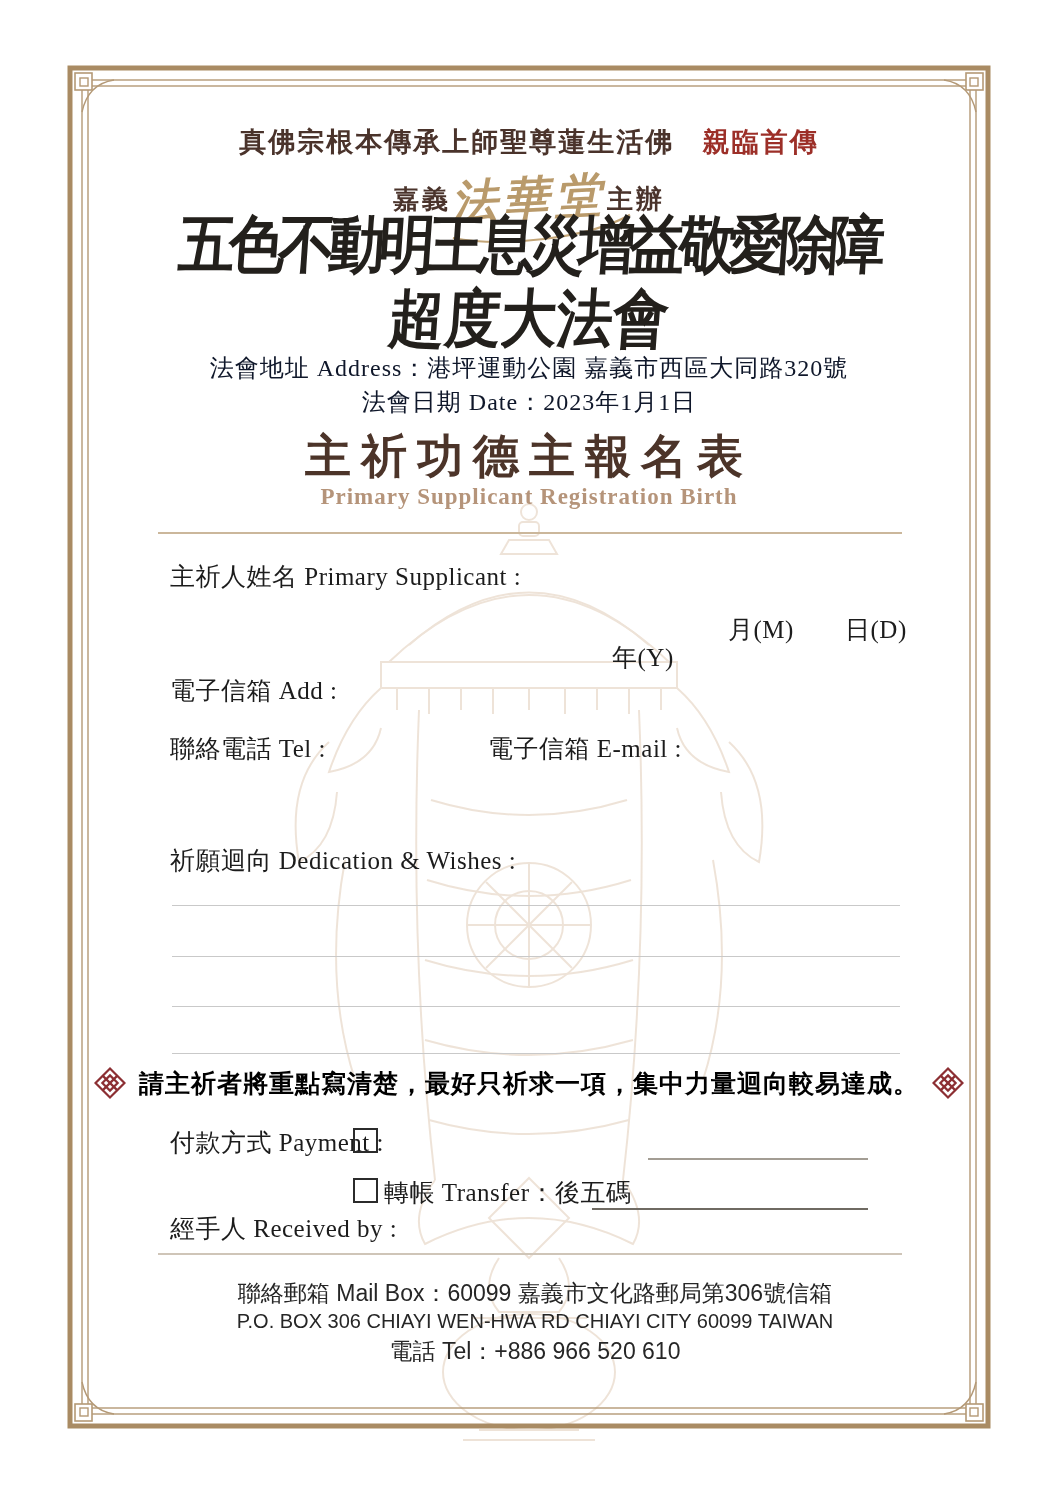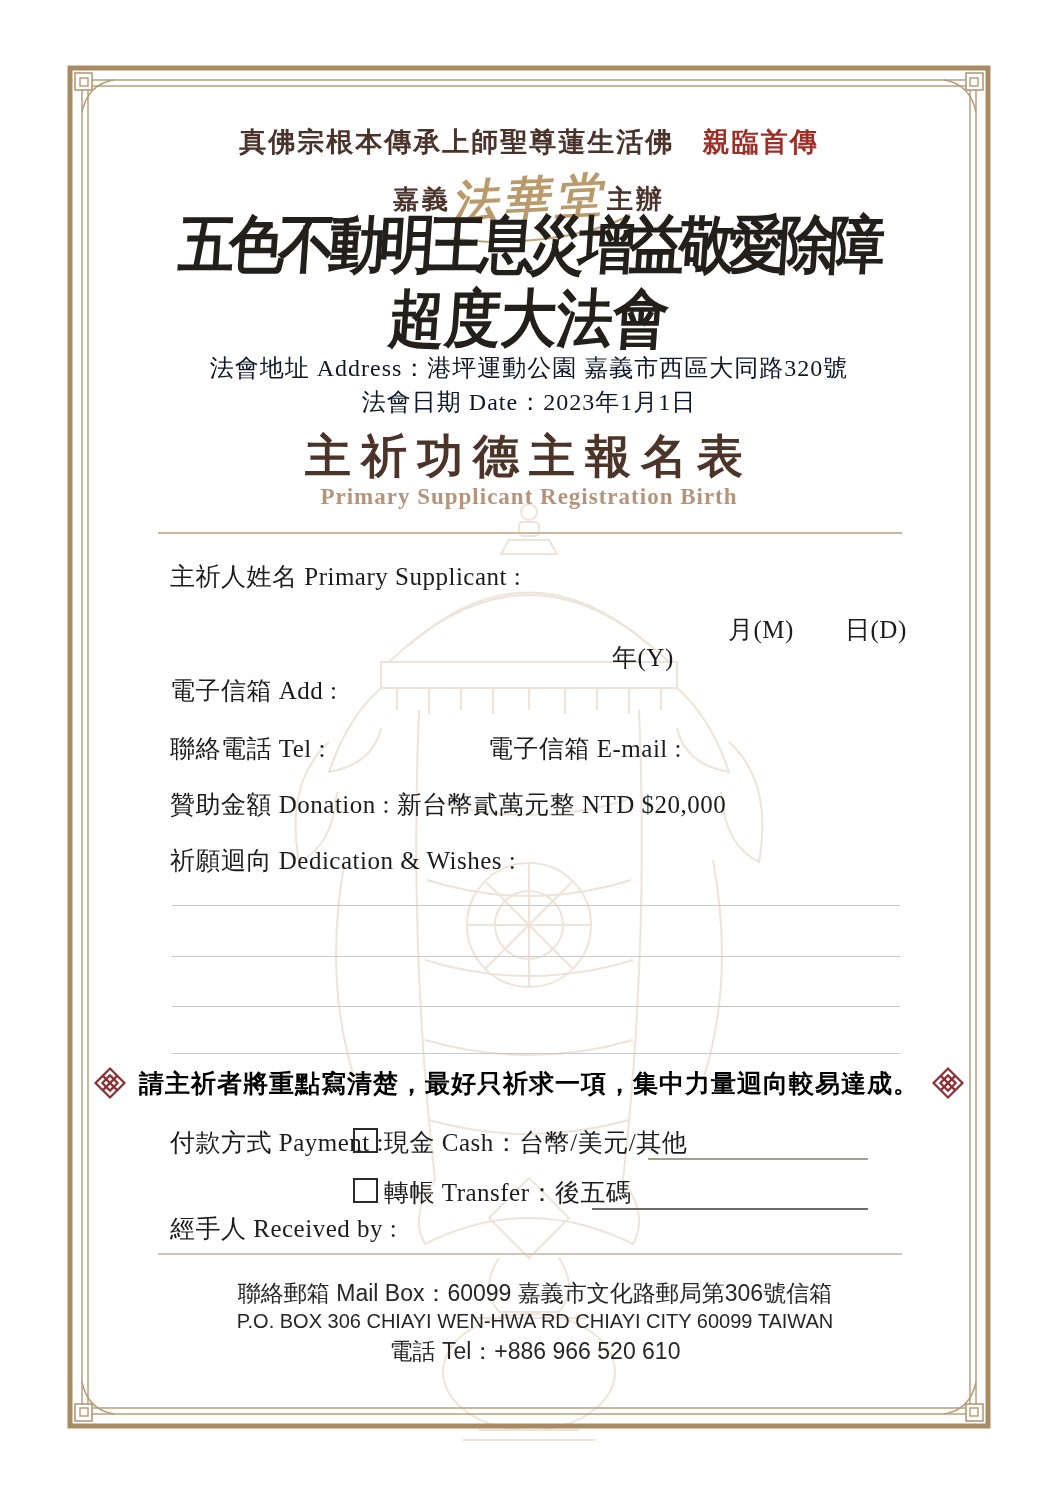--- a/index.html
+++ b/index.html
@@ -138,21 +138,20 @@
 
   <div class="frow" style="left:612px;top:641px;">年(Y)</div>
   <div class="frow" style="left:728px;top:613px;">月(M)</div>
   <div class="frow" style="left:845px;top:613px;">日(D)</div>
 
   <div class="frow" style="left:170px;top:674px;">電子信箱 Add :</div>
 
   <div class="frow" style="left:170px;top:732px;">聯絡電話 Tel :</div>
   <div class="frow" style="left:488px;top:732px;">電子信箱 E-mail :</div>
 
-  <div class="frow" style="left:170px;top:788px;">贊助金額 Donation : 新台幣貳萬元整 NTD $20,000</div>
 
   <div class="frow" style="left:170px;top:844px;">祈願迴向 Dedication &amp; Wishes :</div>
 
   <div class="wline" style="top:905px;"></div>
   <div class="wline" style="top:956px;"></div>
   <div class="wline" style="top:1006px;"></div>
   <div class="wline" style="top:1053px;"></div>
 
   <div class="abs ctr notice">
     <svg width="34" height="34" viewBox="0 0 40 40" fill="none" stroke="#8c2f33" stroke-width="2.6">
@@ -163,21 +162,20 @@
     <span class="ntxt">請主祈者將重點寫清楚，最好只祈求一項，集中力量迴向較易達成。</span>
     <svg width="34" height="34" viewBox="0 0 40 40" fill="none" stroke="#8c2f33" stroke-width="2.6">
       <path d="M20 3 L37 20 L20 37 L3 20 Z"></path>
       <path d="M20 11 L29 20 L20 29 L11 20 Z"></path>
       <path d="M11 11 L29 29 M29 11 L11 29"></path>
     </svg>
   </div>
 
   <div class="frow" style="left:170px;top:1126px;">付款方式 Payment :</div>
   <span class="chk" style="left:353px;top:1128px;"></span>
-  <div class="frow" style="left:384px;top:1126px;">現金 Cash：台幣/美元/其他</div>
   <div class="uline u1"></div>
 
   <span class="chk" style="left:353px;top:1178px;"></span>
   <div class="frow" style="left:384px;top:1176px;">轉帳 Transfer：後五碼</div>
   <div class="uline u2"></div>
 
   <div class="frow" style="left:170px;top:1212px;">經手人 Received by :</div>
   <div class="sep sep2"></div>
 
   <div class="abs ctr foot f1">聯絡郵箱 Mail Box：60099 嘉義市文化路郵局第306號信箱</div>

